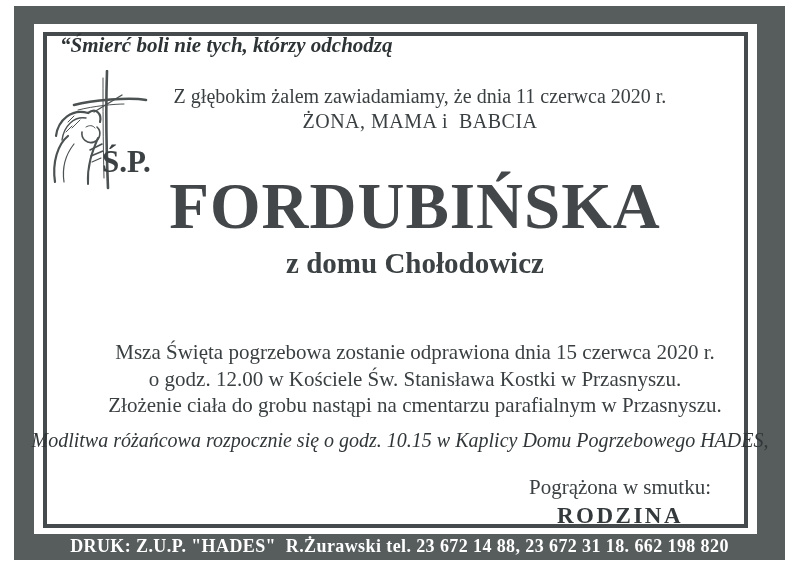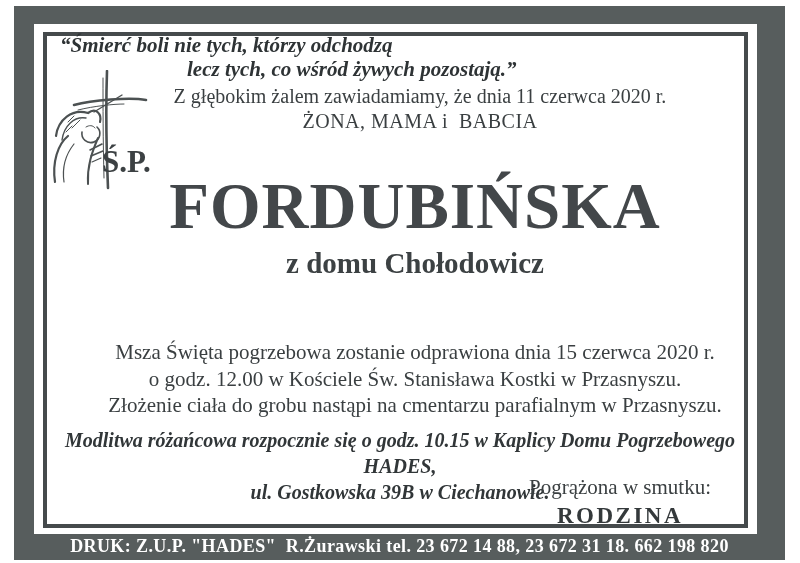--- a/index.html
+++ b/index.html
@@ -35,42 +35,41 @@
   .first-name { font-size:57px; font-weight:bold; line-height:62px; }
   .last-name  { font-size:65px; font-weight:bold; line-height:72px; letter-spacing:1px;margin-top:16px; }
   .maiden     { font-size:29px; font-weight:bold; margin-top:5px; color:#3c4143; }
 
   
   .funeral { position:absolute; left:65px; width:700px; top:339px; text-align:center;
              font-size:21px; color:#3a3f41; line-height:26.5px; }
 
   
   .rosary { position:absolute; left:30px; width:740px; top:427px; text-align:center;
-            font-size:20px; font-weight:bold; font-style:italic; color:#313638; line-height:26px; }
+            font-size:20px; font-weight:normal; font-style:italic; color:#313638; line-height:26px; }
 
   
   .signature { position:absolute; left:460px; width:320px; top:475px; text-align:center; color:#3a3f41; }
   .sig-label { font-size:21px; }
   .sig-name  { font-size:23px; font-weight:bold; letter-spacing:2.5px; margin-top:3px; color:#34393b; }
 </style>
 </head>
 <body>
 
 <div class="page">
 
   <div class="gray-frame">
     <div class="white-inner">
       <div class="black-border"></div>
     </div>
     <div class="footer-strip">DRUK: Z.U.P. "HADES"  R.Żurawski tel. 23 672 14 88, 23 672 31 18. 662 198 820</div>
   </div>
 
   <div class="quote">
     <div class="q1">“Śmierć boli nie tych, którzy odchodzą</div>
-    <div class="q2">lecz tych, co wśród żywych pozostają.”</div>
   </div>
 
   <div class="emblem">
     <svg width="120" height="122" viewBox="0 0 120 122" fill="none" stroke="#4c5152" stroke-linecap="round">
 
       <path d="M63,1 C62,30 62,70 64,118" stroke-width="2.6"></path>
       <path d="M59,8 C59,35 59,70 60,108" stroke-width="1"></path>
 
       <path d="M30,35 C48,30 86,27 102,30" stroke-width="2.6"></path>
       <path d="M34,40 C50,36 70,34 80,34" stroke-width="1"></path>
@@ -107,21 +106,20 @@
   </div>
 
   <div class="funeral">
     <div>Msza Święta pogrzebowa zostanie odprawiona dnia 15 czerwca 2020 r.</div>
     <div>o godz. 12.00 w Kościele Św. Stanisława Kostki w Przasnyszu.</div>
     <div>Złożenie ciała do grobu nastąpi na cmentarzu parafialnym w Przasnyszu.</div>
   </div>
 
   <div class="rosary">
     <div>Modlitwa różańcowa rozpocznie się o godz. 10.15 w Kaplicy Domu Pogrzebowego HADES,</div>
-    <div>ul. Gostkowska 39B w Ciechanowie.</div>
   </div>
 
   <div class="signature">
     <div class="sig-label">Pogrążona w smutku:</div>
     <div class="sig-name">RODZINA</div>
   </div>
 
 </div>
 
 </body></html>

